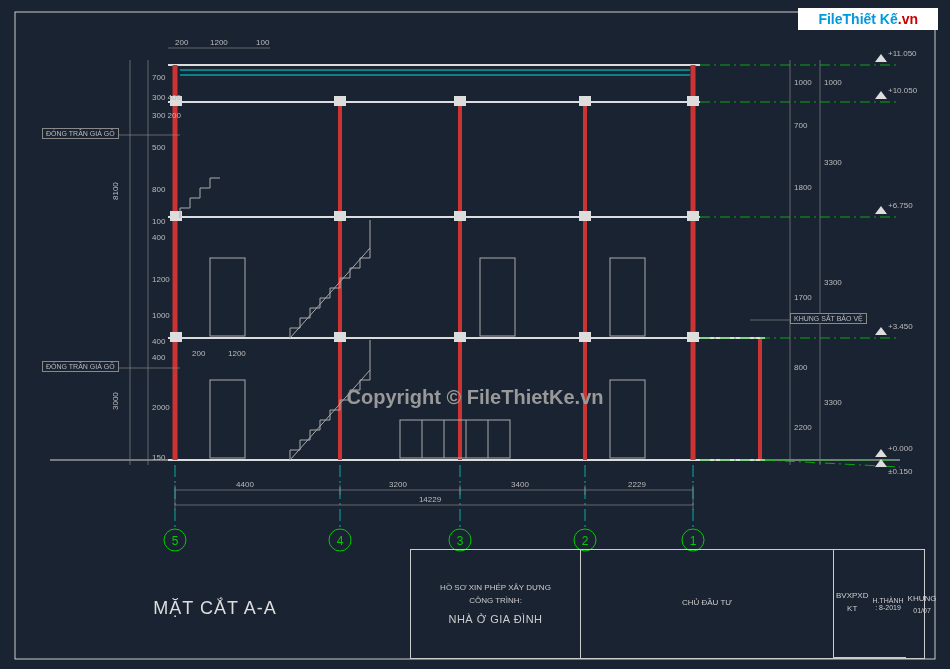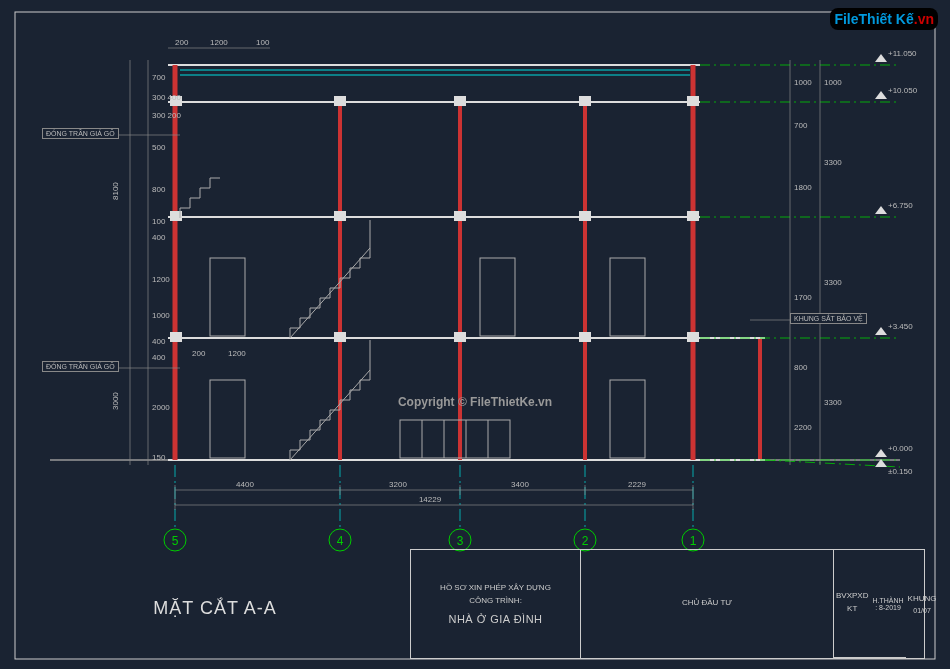--- a/index.html
+++ b/index.html
@@ -13,23 +13,23 @@
   }
   .canvas {
     position: absolute;
     width: 950px;
     height: 669px;
   }
   .logo {
     position: absolute;
     top: 8px;
     right: 12px;
-    background: #000000;
-    border-radius: 8px;
-    padding: 3px 4px;
+    background: #ffffff;
+    border-radius: 0;
+    padding: 3px 20px;
     font-weight: bold;
     font-size: 14px;
   }
   .logo .blue { color: #0099dd; }
   .logo .red { color: #cc0000; }
   .title-block {
     position: absolute;
     bottom: 10px;
     left: 410px;
     right: 25px;
@@ -64,21 +64,21 @@
     color: #ddd;
     font-size: 18px;
     letter-spacing: 1px;
   }
   .watermark {
     position: absolute;
     left: 0; right: 0;
     bottom: 260px;
     text-align: center;
     color: #999;
-    font-size: 12px;
+    font-size: 20px;
     font-weight: bold;
   }
   svg { position: absolute; top: 0; left: 0; }
   .dim-text { fill: #bbb; font-size: 8px; font-family: Arial; }
   .grid-bubble { fill: none; stroke: #0c0; stroke-width: 1; }
   .grid-num { fill: #0c0; font-size: 12px; text-anchor: middle; }
   .label-box {
     position: absolute;
     border: 1px solid #888;
     color: #bbb;

